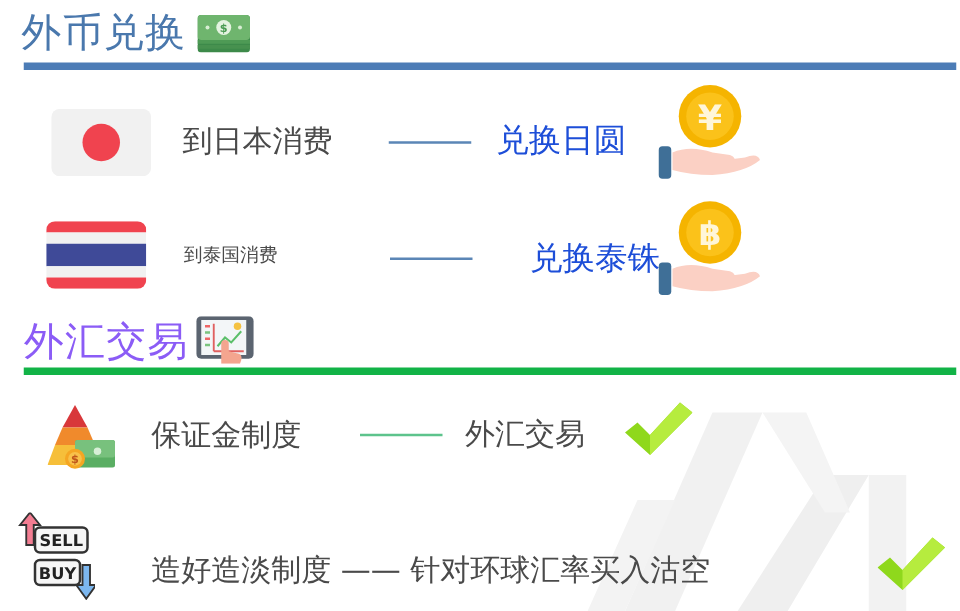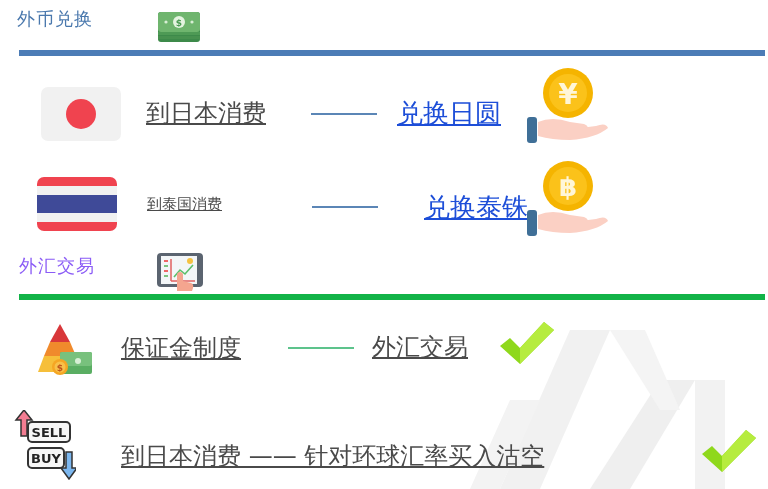--- a/index.html
+++ b/index.html
@@ -3,27 +3,27 @@
 <meta charset="utf-8">
 <style>
   html, body { margin: 0; padding: 0; }
   body {
     width: 768px; height: 489px; position: relative; overflow: hidden;
     background: #ffffff;
     font-family: "DejaVu Sans", "Liberation Sans", sans-serif;
   }
   .abs { position: absolute; }
   .watermark { left: 470px; top: 320px; width: 300px; height: 169px; }
-  .sec-title { font-size: 18px; letter-spacing: 1px; line-height: 1; }
+  .sec-title { font-size: 32px; letter-spacing: 1px; line-height: 1; }
   .sec1-title { left: 17px; top: 10px; color: #4a78ad; }
   .sec2-title { left: 19px; top: 257px; color: #8b5cf6; }
   .rule { height: 6px; }
   .rule-blue { left: 19px; top: 50px; width: 746px; background: #4c7cb6; }
   .rule-green { left: 19px; top: 294px; width: 746px; background: #12b347; }
-  .txt { color: #4a4a4a; font-size: 24px; line-height: 1; white-space: nowrap; text-decoration: underline; }
+  .txt { color: #4a4a4a; font-size: 24px; line-height: 1; white-space: nowrap; }
   .txt-sm { font-size: 15px; }
   .txt-dark { color: #1d4ed8; font-size: 26px; }
   .dash { height: 2px; }
   .dash-blue { background: #5b86b6; }
   .dash-green { background: #5dc38c; }
   svg { display: block; }
 </style>
 </head>
 <body>
 
@@ -144,19 +144,19 @@
 <div class="abs" style="left:14px; top:410px;">
   <svg width="62" height="70" viewBox="0 0 62 70">
     <polygon points="10,0 18,10 13,10 13,26 7,26 7,10 2,10" fill="#f37d92" stroke="#333" stroke-width="1.5"></polygon>
     <rect x="14" y="12" width="42" height="20" rx="4" fill="#f6f6f6" stroke="#333" stroke-width="2"></rect>
     <text x="35" y="27" text-anchor="middle" font-size="13" font-weight="bold" fill="#222" font-family="DejaVu Sans, sans-serif">SELL</text>
     <rect x="14" y="38" width="36" height="20" rx="4" fill="#f6f6f6" stroke="#333" stroke-width="2"></rect>
     <text x="32" y="53" text-anchor="middle" font-size="13" font-weight="bold" fill="#222" font-family="DejaVu Sans, sans-serif">BUY</text>
     <polygon points="52,42 58,42 58,58 63,58 55,69 47,58 52,58" fill="#7cb7ef" stroke="#333" stroke-width="1.5"></polygon>
   </svg>
 </div>
-<div class="abs txt" style="left:121px; top:444px;">到日本消费 —— 针对环球汇率买入沽空</div>
+<div class="abs txt" style="left:121px; top:444px;">造好造淡制度 —— 针对环球汇率买入沽空</div>
 <div class="abs" style="left:702px; top:428px;">
   <svg width="54" height="46" viewBox="0 0 54 46">
     <polygon points="0,26 10,18 20,28 44,2 54,10 20,44" fill="#8fd81c"></polygon>
     <polygon points="20,28 44,2 54,10 20,44" fill="#b6ec3e"></polygon>
   </svg>
 </div>
 
 </body></html>

